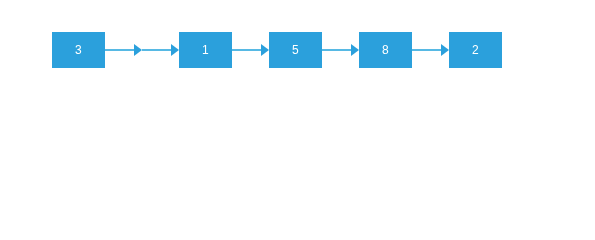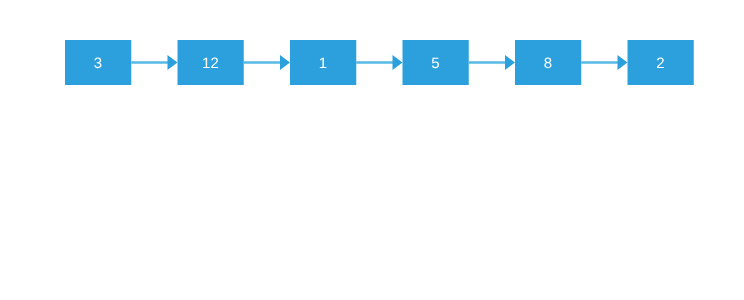--- a/index.html
+++ b/index.html
@@ -82,23 +82,20 @@
 
     <div class="node-box">
       <span class="node-value">3</span>
     </div>
 
     <div class="connector">
       <div class="connector-line"></div>
       <div class="connector-head"></div>
     </div>
 
-    <div class="node-box">
-      <span class="node-value">12</span>
-    </div>
 
     <div class="connector">
       <div class="connector-line"></div>
       <div class="connector-head"></div>
     </div>
 
     <div class="node-box">
       <span class="node-value">1</span>
     </div>
 

